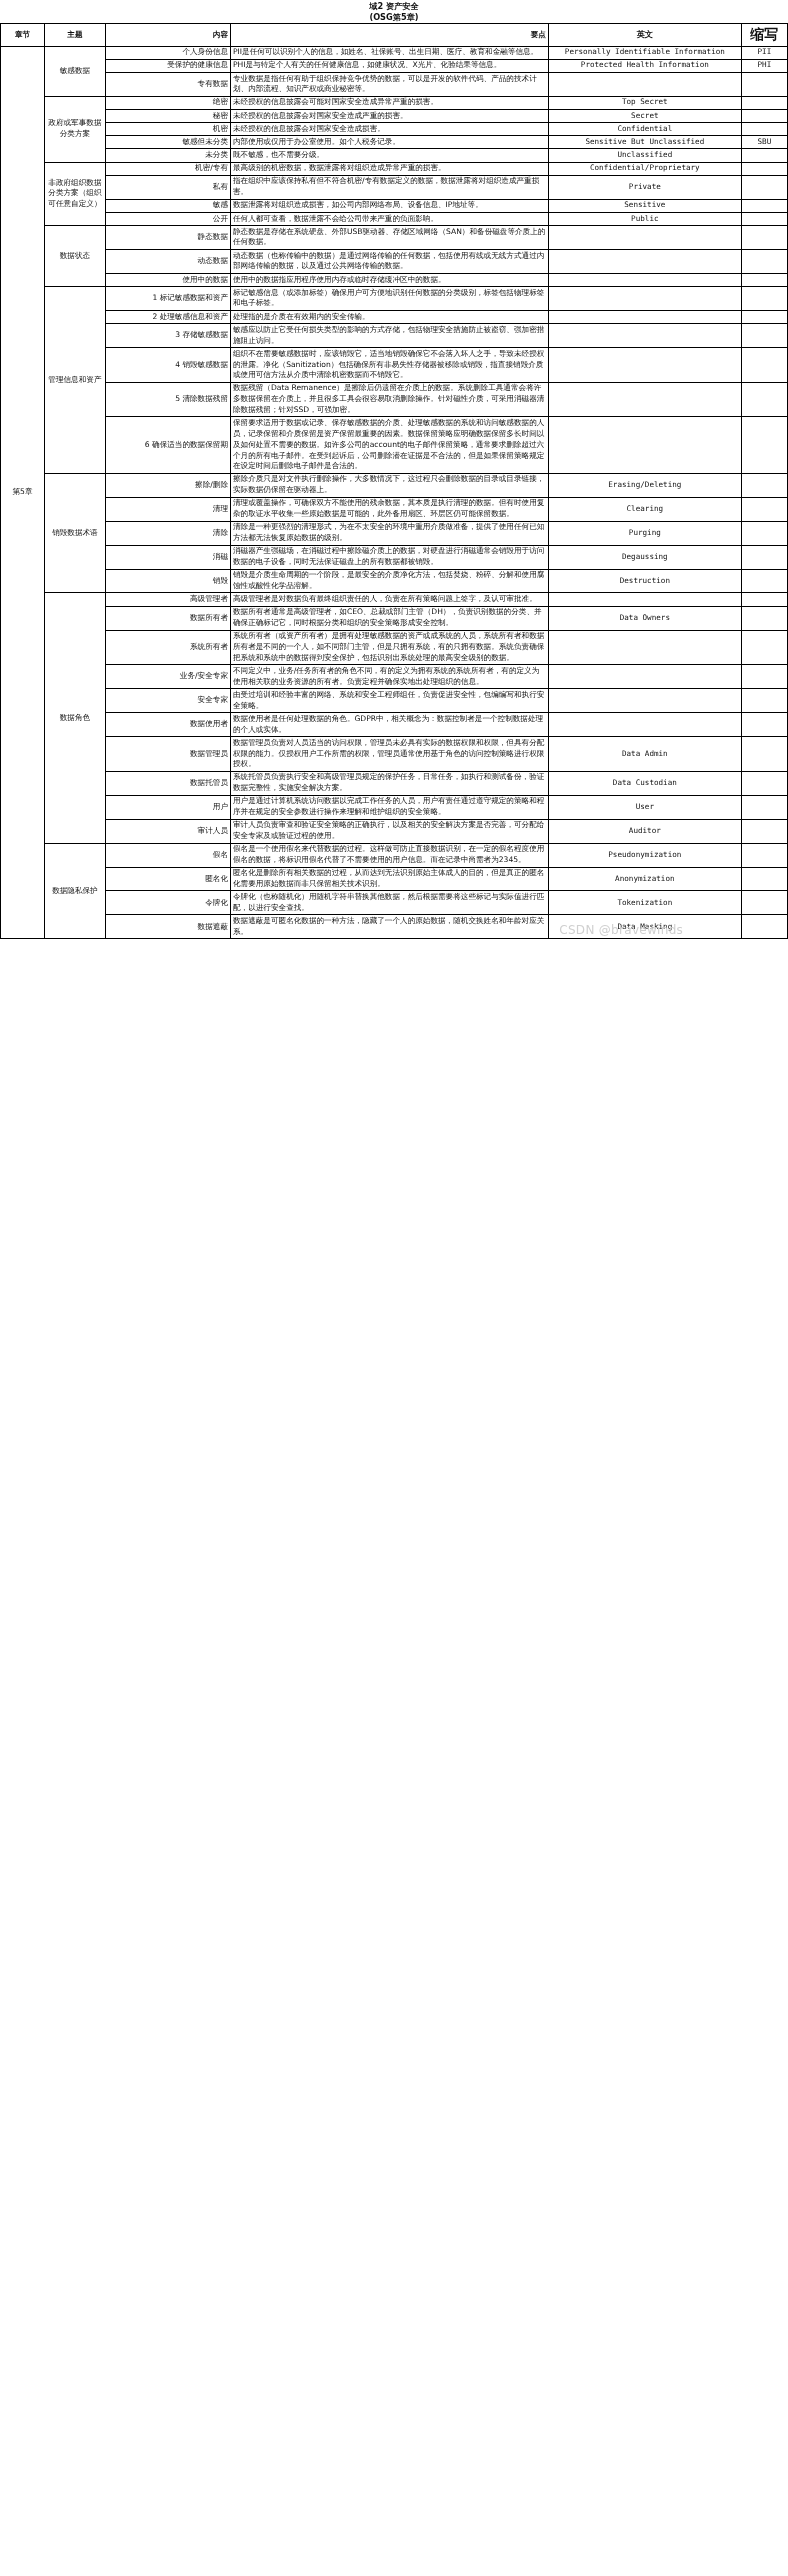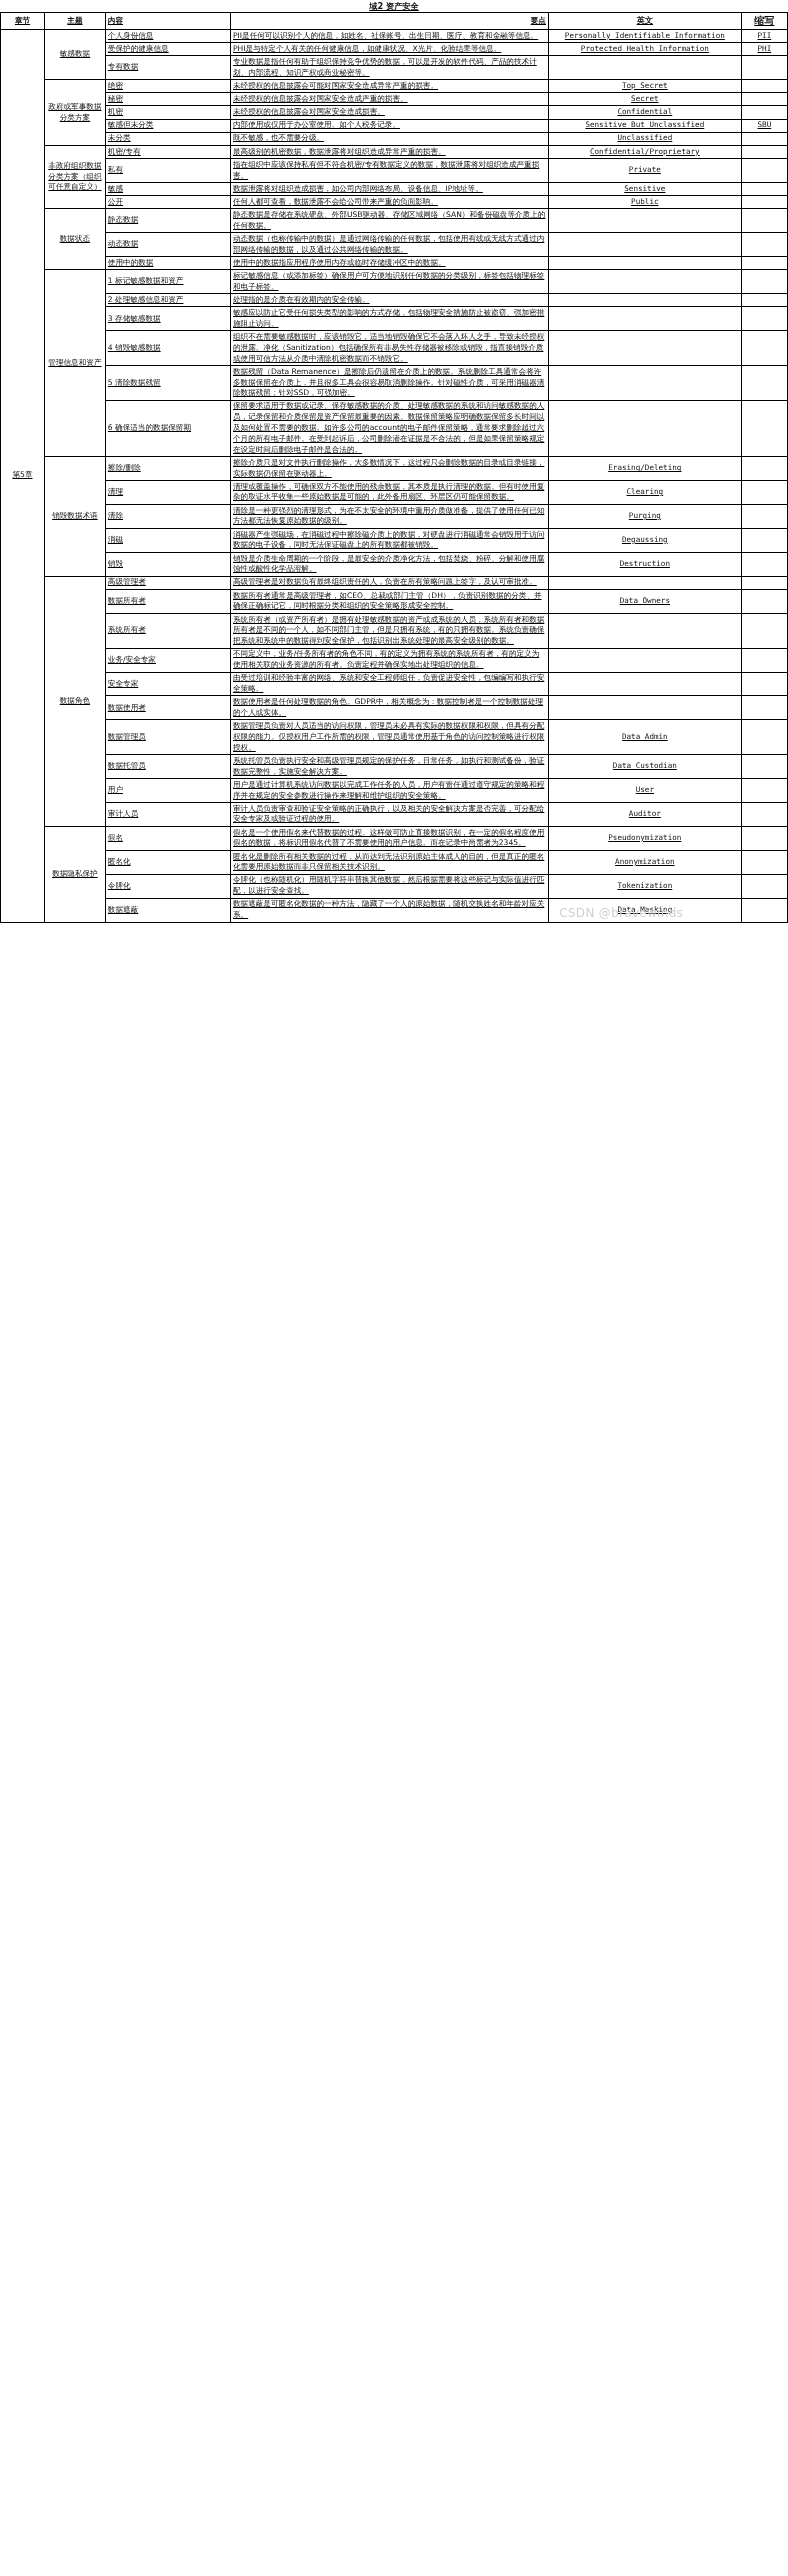--- a/index.html
+++ b/index.html
@@ -1,21 +1,21 @@
 <!DOCTYPE html>
 <html style="font-size:10.5px"><head>
 <meta charset="utf-8">
 <style>
   html,body{margin:0;padding:0;background:#ffffff;}
   body{
     font-family:"Liberation Serif","DejaVu Serif",serif;
     color:#000;
     width:788px;
   }
-  #sheet{width:687px;position:relative;background:#fff;text-decoration:underline;}
+  #sheet{width:687px;position:relative;background:#fff;}
   .title-block{
     width:788px;
     padding-top:1.3px;
     text-align:center;
     line-height:1.30;
   }
   .title-line{
     font-family:"DejaVu Sans","Liberation Sans",sans-serif;
     font-size:8.2px;
     font-weight:600;
@@ -43,21 +43,21 @@
   thead th{
     font-family:"DejaVu Sans","Liberation Sans",sans-serif;
     font-weight:700;
     text-align:center;
     font-size:8.2px;
     height:13.7px;
     padding:1.3px 2px;
   }
   .c-chapter{width:39px;text-align:center;font-size:7.6px;}
   .c-topic{width:54px;text-align:center;}
-  .c-content{width:111px;text-align:left;}
+  .c-content{width:111px;text-align:right;}
   .c-points{width:282px;text-align:left;}
   .c-eng{width:171px;text-align:center;font-family:"DejaVu Sans Mono","Liberation Mono",monospace;font-size:7px;line-height:1.5;}
   .c-abbr{width:41px;text-align:center;font-family:"DejaVu Sans Mono","Liberation Mono",monospace;font-size:7px;}
   .cjk-sans{font-family:"DejaVu Sans","Liberation Sans",sans-serif;}
   .points-cjk{font-family:"DejaVu Sans","Liberation Sans",sans-serif;font-size:7.4px;line-height:1.52;}
   .topic-cjk{font-family:"DejaVu Sans","Liberation Sans",sans-serif;font-size:7.4px;}
   .watermark{
     position:absolute;
     right:3.9px;
     bottom:2.6px;
@@ -68,39 +68,40 @@
     pointer-events:none;
   }
 </style>
 </head>
 <body>
 
 <div id="sheet">
 
   <div class="title-block">
     <div class="title-line">域2 资产安全</div>
+    <div class="title-line">(OSG第5章)</div>
   </div>
 
   <table class="grid">
     <colgroup>
       <col style="width:39px">
         <col style="width:54px">
         <col style="width:111px">
       <col style="width:282px">
         <col style="width:171px">
         <col style="width:41px">
     </colgroup>
     <thead>
       <tr>
         <th class="c-chapter">章节</th>
         <th class="c-topic">主题</th>
         <th class="c-content">内容</th>
         <th class="c-points" style="text-align:right">要点</th>
         <th class="c-eng" style="font-family:'DejaVu Sans','Liberation Sans',sans-serif;font-size:8.2px">英文</th>
-        <th class="c-abbr" style="font-family:'DejaVu Sans','Liberation Sans',sans-serif;font-size:10px">缩写</th>
+        <th class="c-abbr" style="font-family:'DejaVu Sans','Liberation Sans',sans-serif;font-size:14px">缩写</th>
       </tr>
     </thead>
     <tbody id="tbody">
         <tr>
           <td class="c-chapter cjk-sans" rowspan="40">第5章</td>
           <td class="c-topic topic-cjk" rowspan="3">敏感数据</td>
           <td class="c-content topic-cjk">个人身份信息</td>
           <td class="c-points points-cjk">PII是任何可以识别个人的信息，如姓名、社保账号、出生日期、医疗、教育和金融等信息。</td>
           <td class="c-eng">Personally Identifiable Information</td>
           <td class="c-abbr">PII</td>

